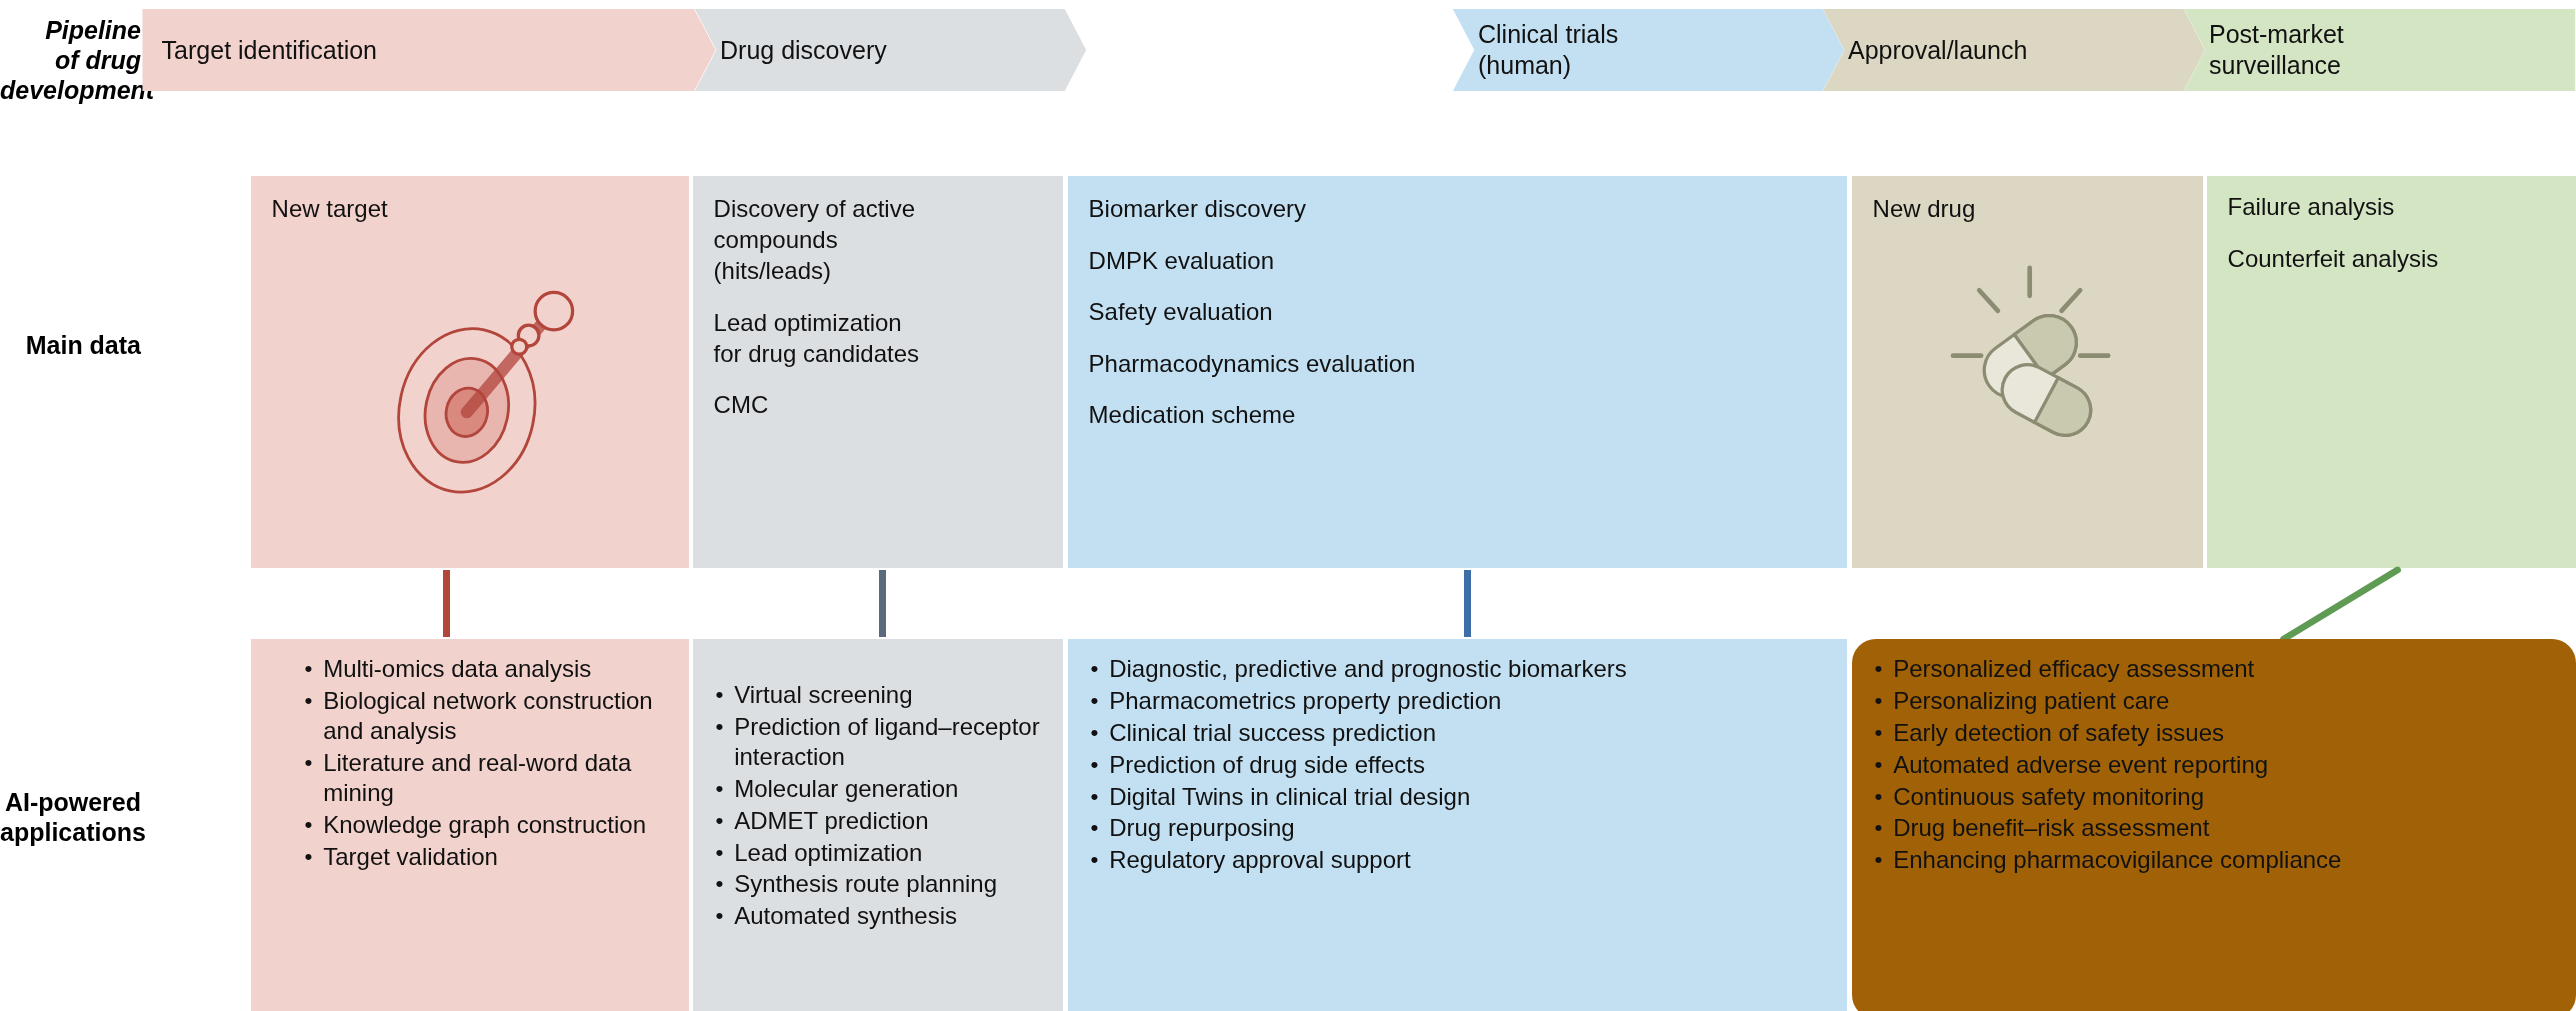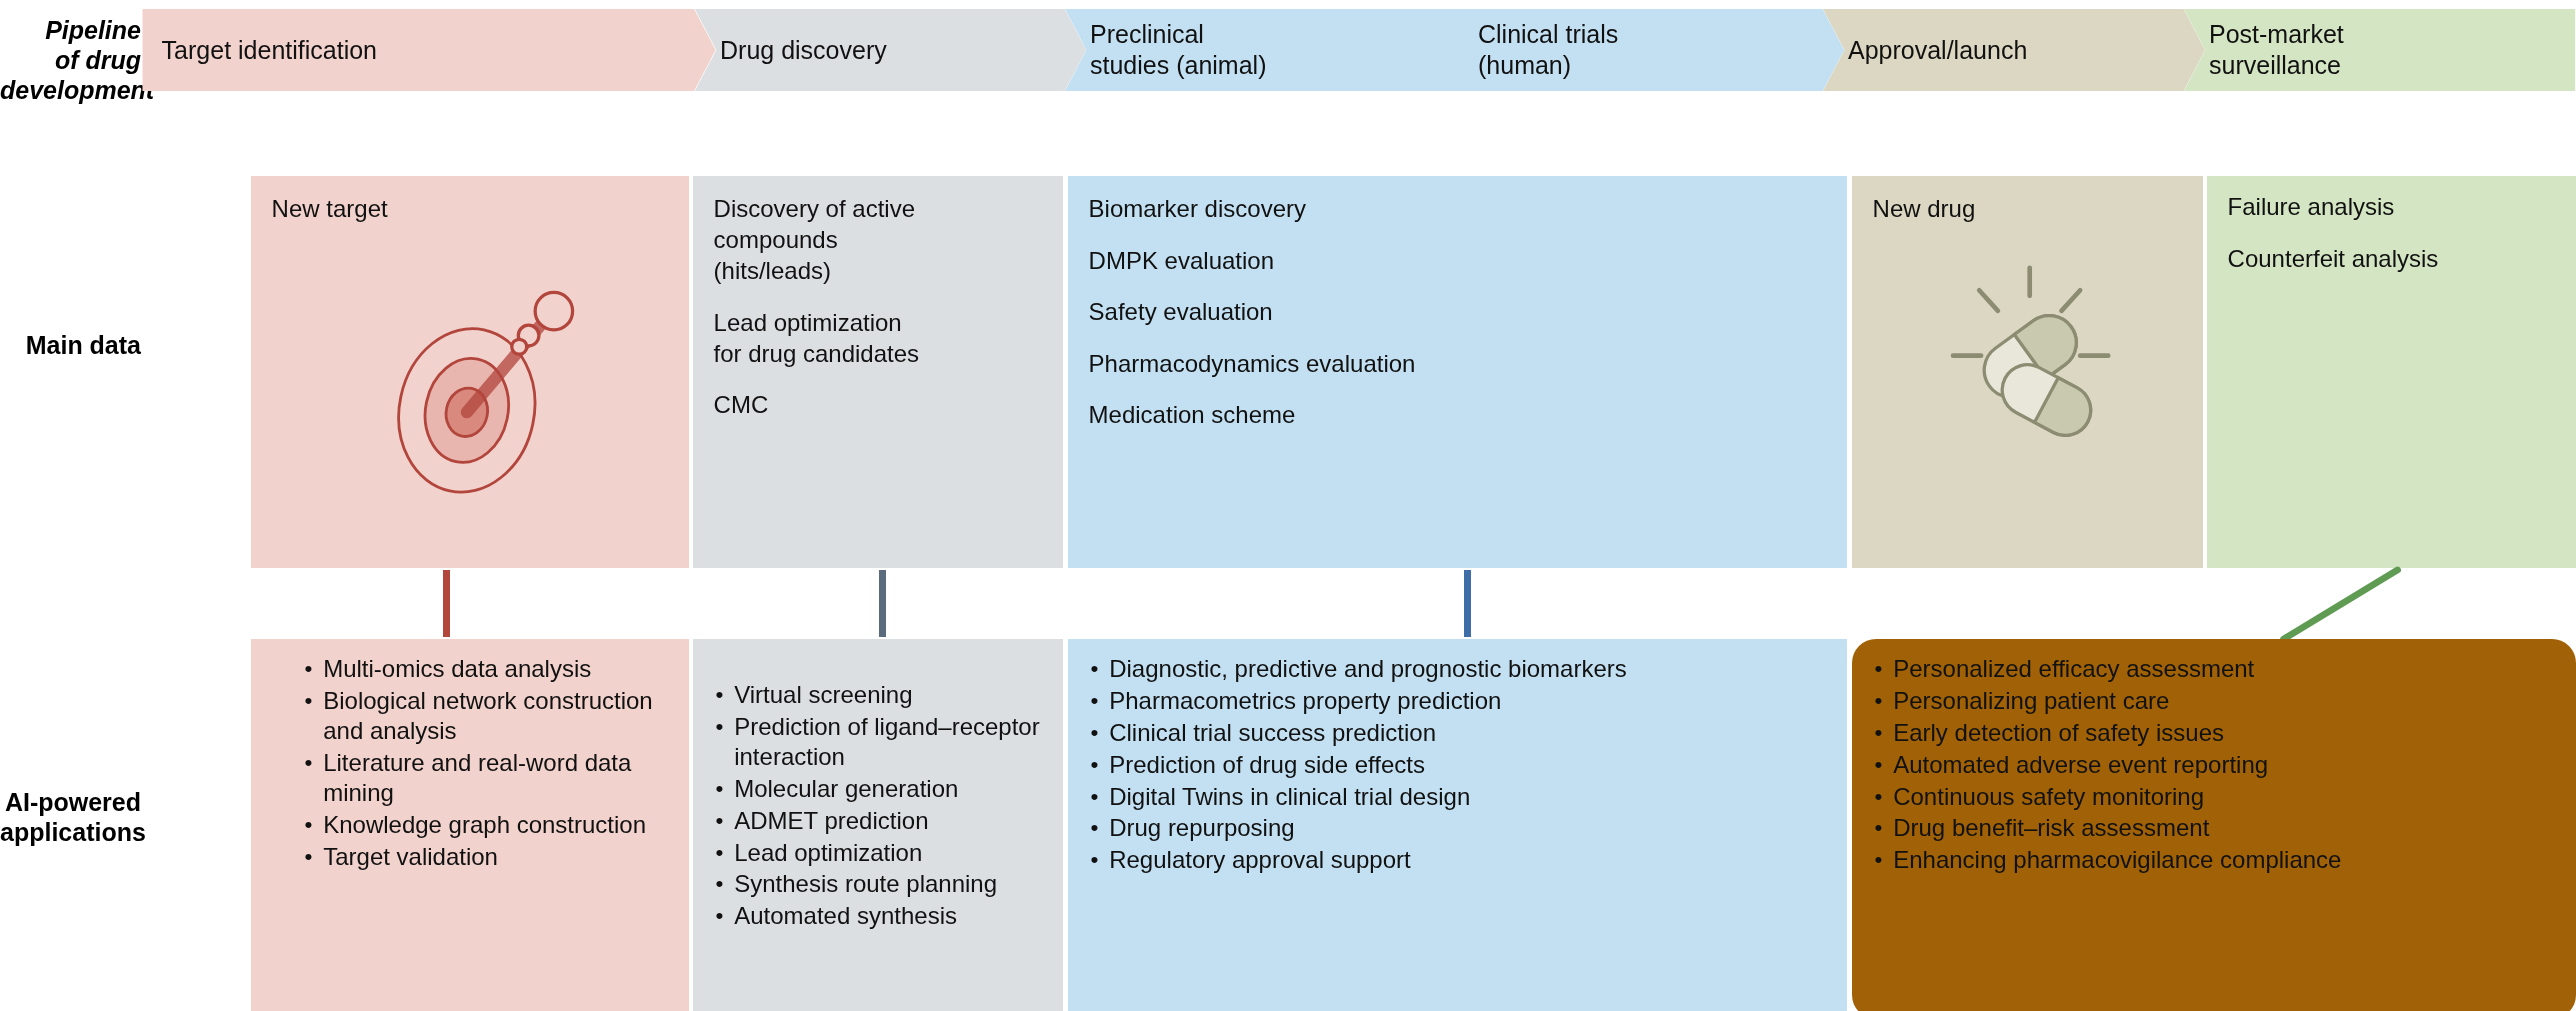--- a/index.html
+++ b/index.html
@@ -99,27 +99,20 @@
       <span class="chev-label">Target identification</span>
     </div>
 
     <div class="chev" style="left:553px; width:393px;">
       <svg width="393" height="82" viewBox="0 0 420 88" style="position:absolute;left:0;top:0;">
         <polygon points="0,0 397,0 420,44 397,88 0,88 23,44" fill="#dcdfe2"></polygon>
       </svg>
       <span class="chev-label">Drug discovery</span>
     </div>
 
-    <div class="chev" style="left:923px; width:412px;">
-      <svg width="412" height="82" viewBox="0 0 440 88" style="position:absolute;left:0;top:0;">
-        <polygon points="0,0 417,0 440,44 417,88 0,88 23,44" fill="#c3e0f2"></polygon>
-      </svg>
-      <span class="chev-label">Preclinical
-studies (animal)</span>
-    </div>
 
     <div class="chev" style="left:1311px; width:393px;">
       <svg width="393" height="82" viewBox="0 0 420 88" style="position:absolute;left:0;top:0;">
         <polygon points="0,0 397,0 420,44 397,88 0,88 23,44" fill="#c3e0f2"></polygon>
       </svg>
       <span class="chev-label">Clinical trials
 (human)</span>
     </div>
 
     <div class="chev" style="left:1681px; width:384px;">

